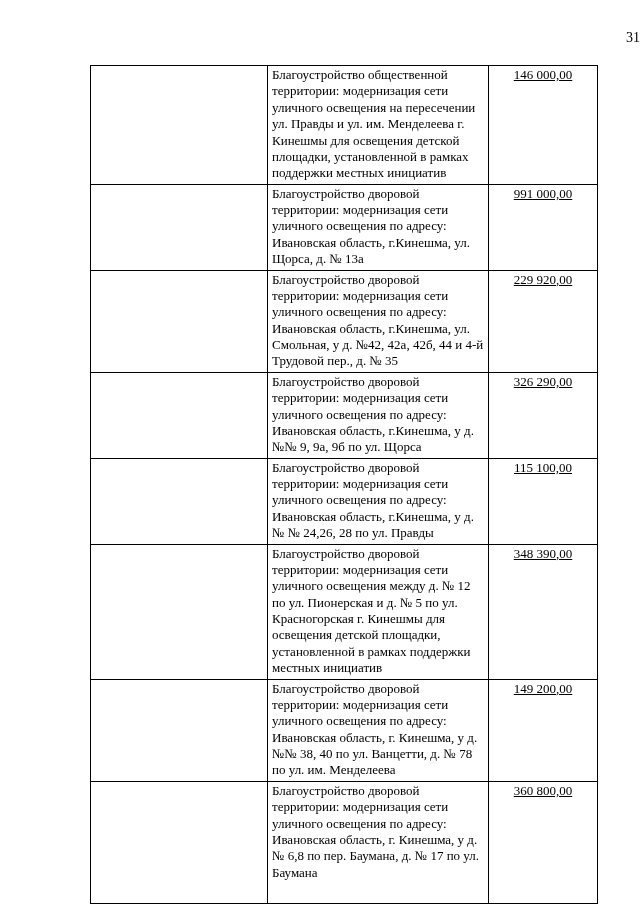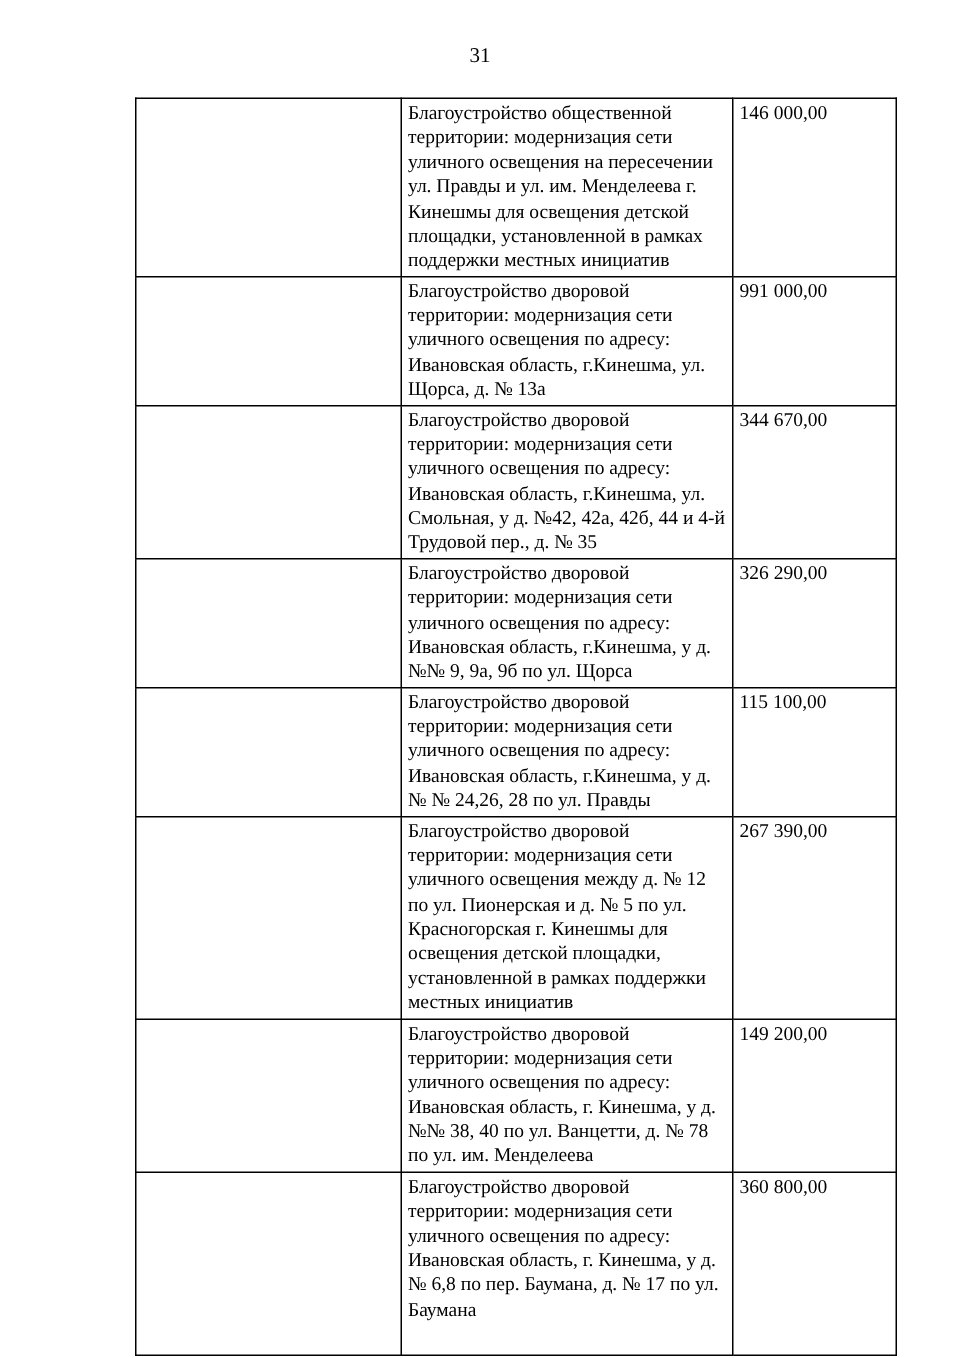--- a/index.html
+++ b/index.html
@@ -14,42 +14,42 @@
     width: 640px;
     height: 905px;
     background: #ffffff;
     overflow: hidden;
   }
   .page-number {
     position: absolute;
     top: 30px;
     left: 0;
     width: 640px;
-    text-align: center;
+    text-align: right;
     font-size: 14px;
   }
   table.doc-table {
     position: absolute;
     top: 65px;
     left: 90px;
     border-collapse: collapse;
     table-layout: fixed;
     width: 480px;
     font-size: 13px;
     line-height: 1.26;
   }
   table.doc-table td {
     border: 1px solid #000000;
     vertical-align: top;
     padding: 1px 4px 2px 4px;
     overflow: hidden;
   }
   td.col-first  { width: 168px; }
   td.col-desc   { width: 212px; }
-  td.col-amount { width: 100px; text-align: left; padding-right: 6px; white-space: nowrap; }
+  td.col-amount { width: 100px; text-align: center; padding-right: 6px; white-space: nowrap; text-decoration: underline; }
   tr.last-row td { padding-bottom: 22px; }
 </style>
 </head>
 <body>
 
 <div class="page">
 
   <div class="page-number">31</div>
 
   <table class="doc-table">
@@ -60,36 +60,36 @@
         <td class="col-amount">146 000,00</td>
       </tr>
       <tr>
         <td class="col-first"></td>
         <td class="col-desc">Благоустройство дворовой территории: модернизация сети уличного освещения по адресу: Ивановская область,  г.Кинешма, ул. Щорса, д. № 13а</td>
         <td class="col-amount">991 000,00</td>
       </tr>
       <tr>
         <td class="col-first"></td>
         <td class="col-desc">Благоустройство дворовой территории: модернизация сети уличного освещения по адресу: Ивановская область,  г.Кинешма, ул. Смольная, у д. №42, 42а, 42б, 44 и 4-й Трудовой пер., д. № 35</td>
-        <td class="col-amount">344 670,00</td>
+        <td class="col-amount">229 920,00</td>
       </tr>
       <tr>
         <td class="col-first"></td>
         <td class="col-desc">Благоустройство дворовой территории: модернизация сети уличного освещения по адресу: Ивановская область,  г.Кинешма, у д. №№ 9, 9а, 9б по ул. Щорса</td>
         <td class="col-amount">326 290,00</td>
       </tr>
       <tr>
         <td class="col-first"></td>
         <td class="col-desc">Благоустройство дворовой территории: модернизация сети уличного освещения по адресу: Ивановская область,  г.Кинешма, у д. № № 24,26, 28 по ул. Правды</td>
         <td class="col-amount">115 100,00</td>
       </tr>
       <tr>
         <td class="col-first"></td>
         <td class="col-desc">Благоустройство дворовой территории: модернизация сети уличного освещения между д. № 12 по ул. Пионерская и д. № 5 по ул. Красногорская г. Кинешмы для освещения детской площадки, установленной в рамках поддержки местных инициатив</td>
-        <td class="col-amount">267 390,00</td>
+        <td class="col-amount">348 390,00</td>
       </tr>
       <tr>
         <td class="col-first"></td>
         <td class="col-desc">Благоустройство дворовой территории: модернизация сети уличного освещения по адресу: Ивановская область, г. Кинешма, у д. №№ 38, 40 по ул. Ванцетти, д. № 78 по ул. им. Менделеева</td>
         <td class="col-amount">149 200,00</td>
       </tr>
       <tr class="last-row">
         <td class="col-first"></td>
         <td class="col-desc">Благоустройство дворовой территории: модернизация сети уличного освещения по адресу: Ивановская область, г. Кинешма, у д. № 6,8 по пер. Баумана, д. № 17 по ул. Баумана</td>
         <td class="col-amount">360 800,00</td>

